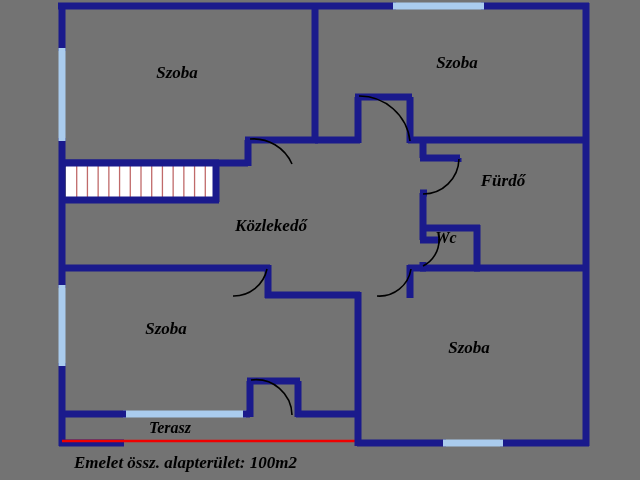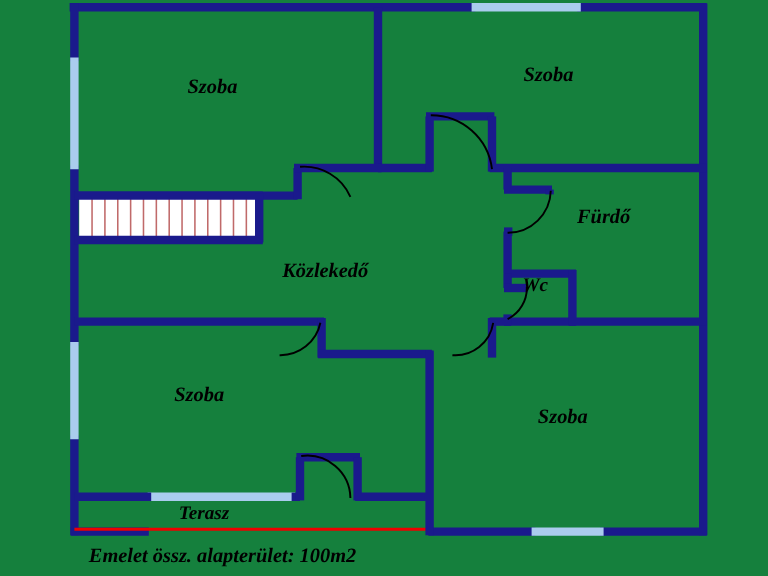--- a/index.html
+++ b/index.html
@@ -4,21 +4,21 @@
 <style>
   html, body {
     margin: 0;
     padding: 0;
     background: #ffffff;
   }
   #plan-root {
     position: relative;
     width: 640px;
     height: 480px;
-    background: #15803d;
+    background: #737373;
     font-family: "Liberation Serif", "DejaVu Serif", serif;
     overflow: hidden;
     text-decoration: underline;
   }
   svg#floorplan {
     display: block;
     width: 640px;
     height: 480px;
   }
   .room-label {

